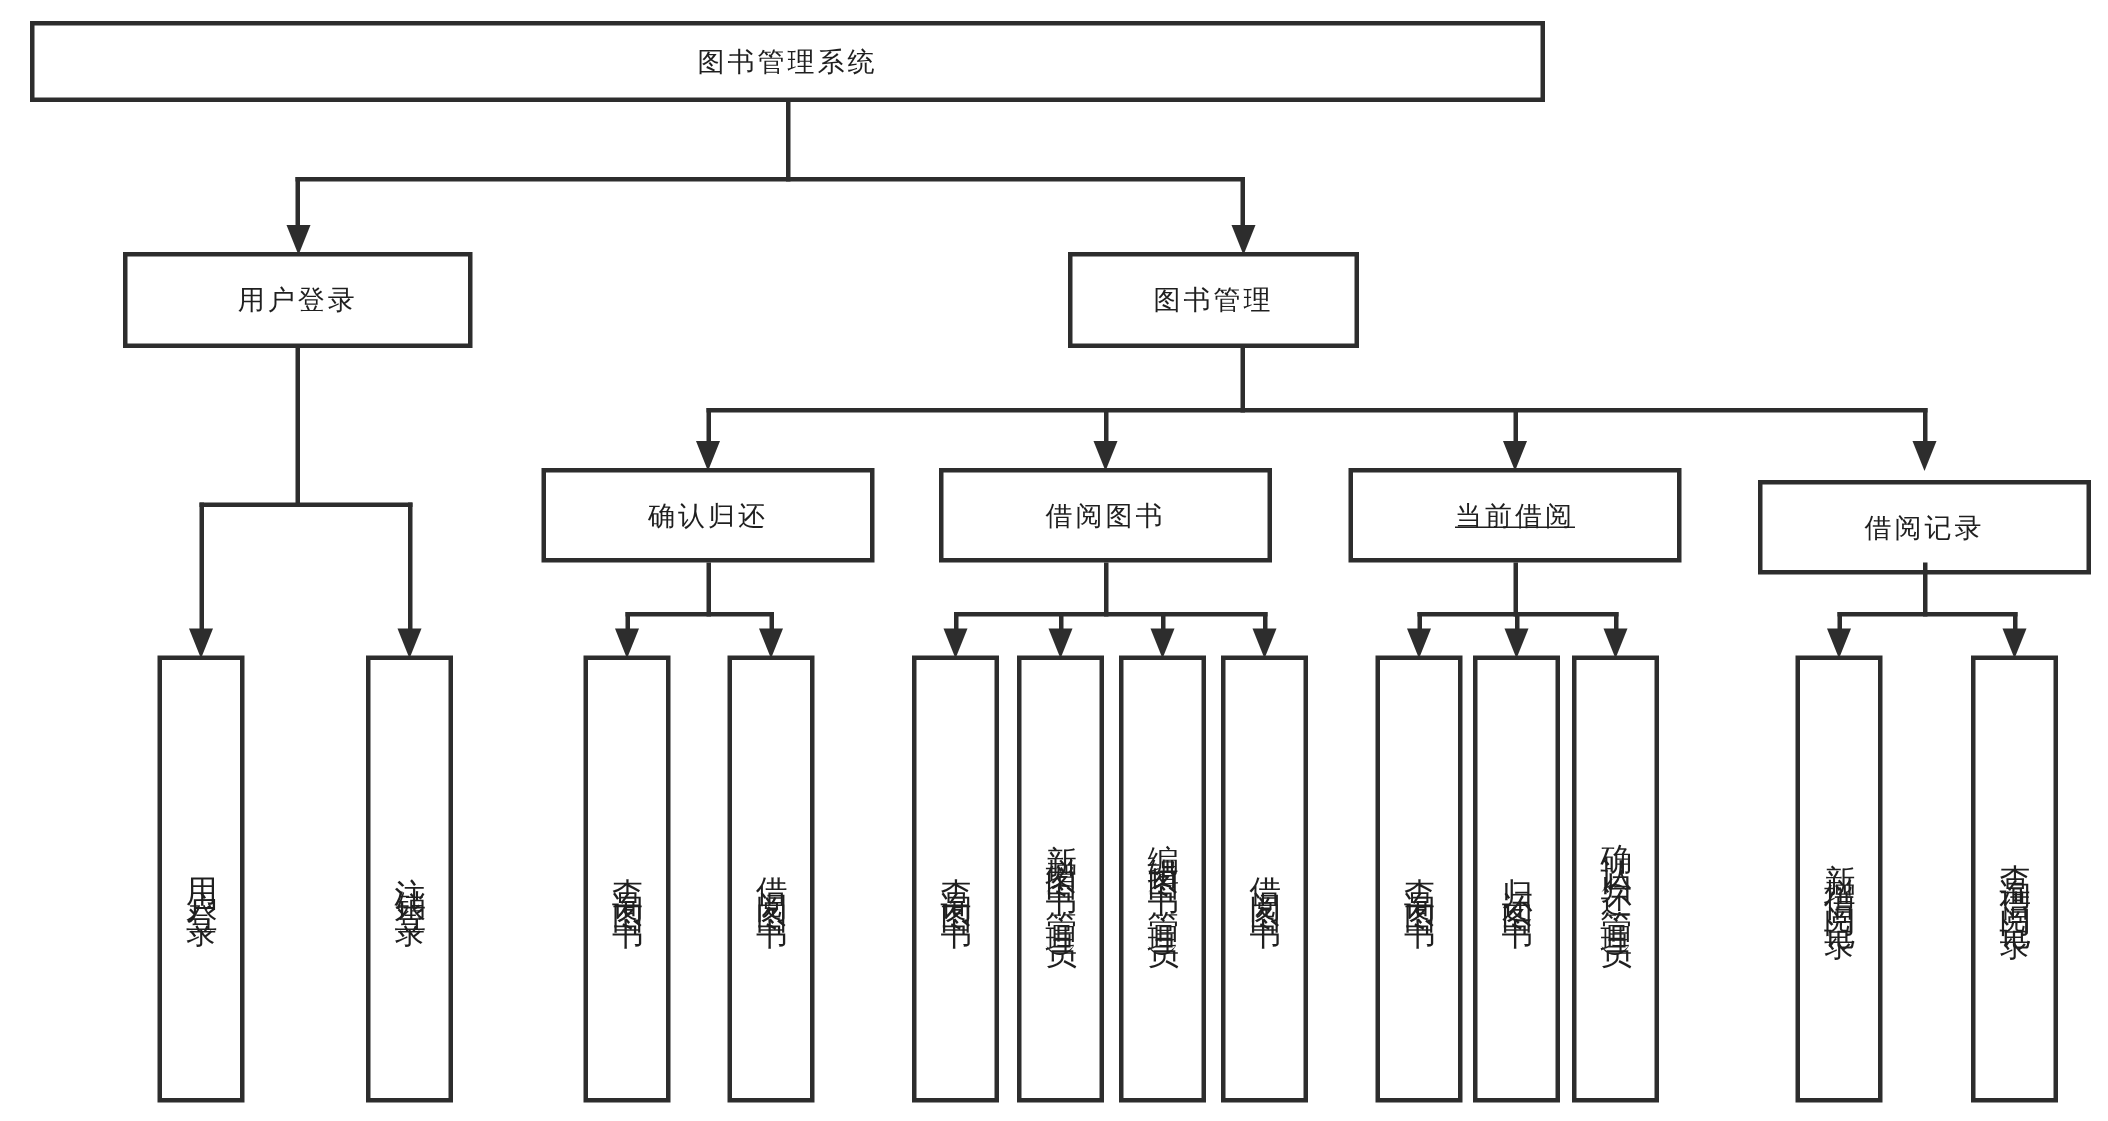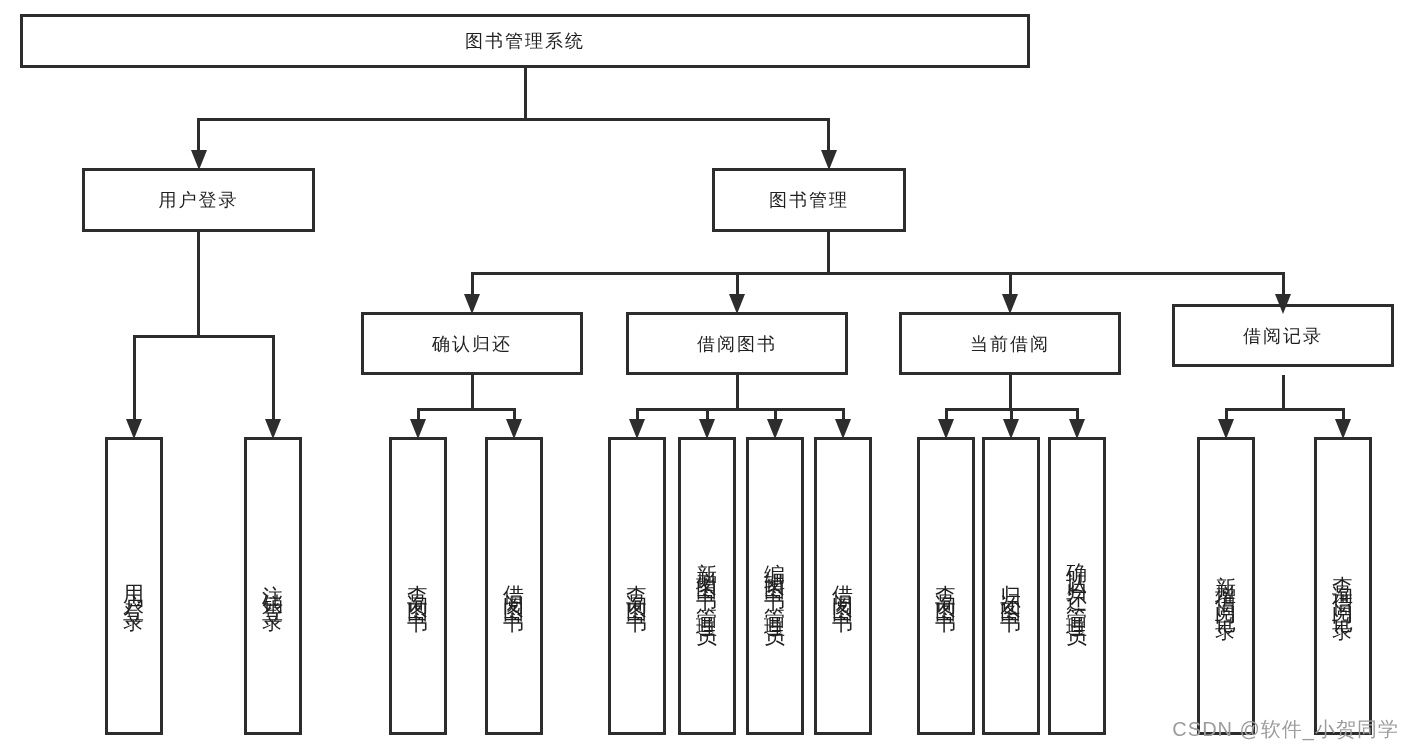--- a/index.html
+++ b/index.html
@@ -54,40 +54,39 @@
     letter-spacing: 1px;
     color: var(--wm, #9c9c9c);
     z-index: 5;
     white-space: nowrap;
   }
 </style>
 </head>
 <body>
 
 <div class="canvas" id="canvas" style="--bg: #ffffff; --boxbg: #ffffff; --line: #2d2d2d; --text: #1f1f1f; --wm: #9c9c9c;">
-  <div class="watermark">CSDN @软件_小贺同学</div>
 <div class="node node-h" style="left: 20px; top: 14px; width: 1010px; height: 54px;">
       <span class="lbl">图书管理系统</span>
     </div>
     <div class="node node-h" style="left: 82px; top: 168px; width: 233px; height: 64px;">
       <span class="lbl">用户登录</span>
     </div>
     <div class="node node-h" style="left: 712px; top: 168px; width: 194px; height: 64px;">
       <span class="lbl">图书管理</span>
     </div>
     <div class="node node-h" style="left: 361px; top: 312px; width: 222px; height: 63px;">
       <span class="lbl">确认归还</span>
     </div>
     <div class="node node-h" style="left: 626px; top: 312px; width: 222px; height: 63px;">
       <span class="lbl">借阅图书</span>
     </div>
-    <div class="node node-h" style="left: 899px; top: 312px; width: 222px; height: 63px;">
+    <div class="node node-h" style="left: 899px; top: 312px; width: 222px; height: 63px; text-decoration: underline;">
       <span class="lbl">当前借阅</span>
     </div>
-    <div class="node node-h" style="left: 1172px; top: 304px; width: 222px; height: 63px;">
+    <div class="node node-h" style="left: 1172px; top: 320px; width: 222px; height: 63px;">
       <span class="lbl">借阅记录</span>
     </div>
     <div class="node node-v" style="left: 105px; top: 437px; width: 58px; height: 298px;">
       <span class="lbl">用户登录</span>
     </div>
     <div class="node node-v" style="left: 244px; top: 437px; width: 58px; height: 298px;">
       <span class="lbl">注销登录</span>
     </div>
     <div class="node node-v" style="left: 389px; top: 437px; width: 58px; height: 298px;">
       <span class="lbl">查询图书</span>

